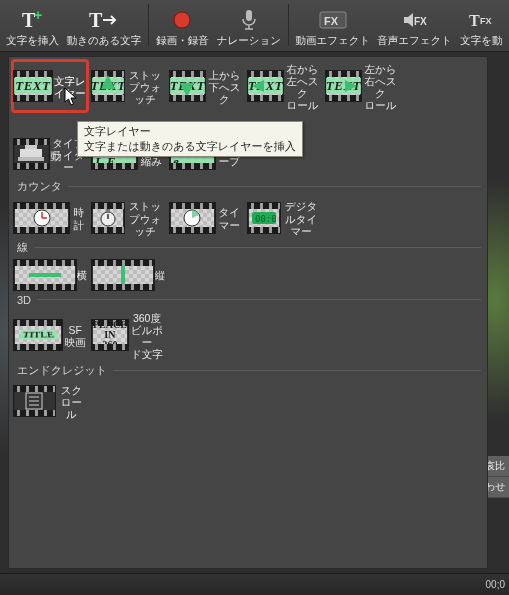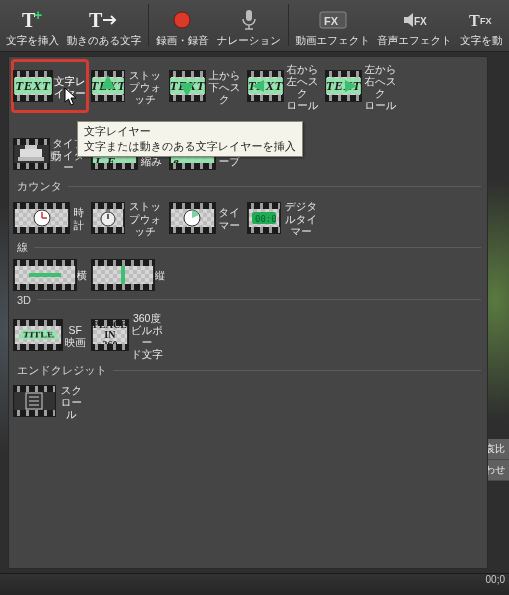--- a/index.html
+++ b/index.html
@@ -17,24 +17,24 @@
     background:
       radial-gradient(ellipse 120px 200px at 495px 300px, #5a7a40 0%, transparent 60%),
       radial-gradient(ellipse 90px 180px at 10px 330px, #4a5258 0%, transparent 70%),
       linear-gradient(#2e2e2e, #2e2e2e);
     filter: blur(.5px);
   }
   .strip-bottom {
     position:absolute; left:0; right:0; bottom:0; height:22px;
     background: linear-gradient(#323232,#262626);
     border-top:1px solid #1a1a1a;
-    color:#ccc; font-size:10px; display:flex; justify-content:flex-end; padding-right:4px;
+    color:#ccc; font-size:10px; display:flex; align-items:center; justify-content:flex-end; padding-right:4px;
   }
   .side-labels{
-    position:absolute; right:0; top:439px; width:26px;
+    position:absolute; right:0; top:456px; width:26px;
     background:#606060; color:#eee; font-size:10px;
     writing-mode:horizontal-tb;
   }
   .side-labels div{padding:3px 2px;border-bottom:1px solid #4a4a4a;}
 
   
   .toolbar {
     height: 52px;
     background: linear-gradient(#4a4a4a, #3d3d3d);
     border-bottom: 1px solid #222;

